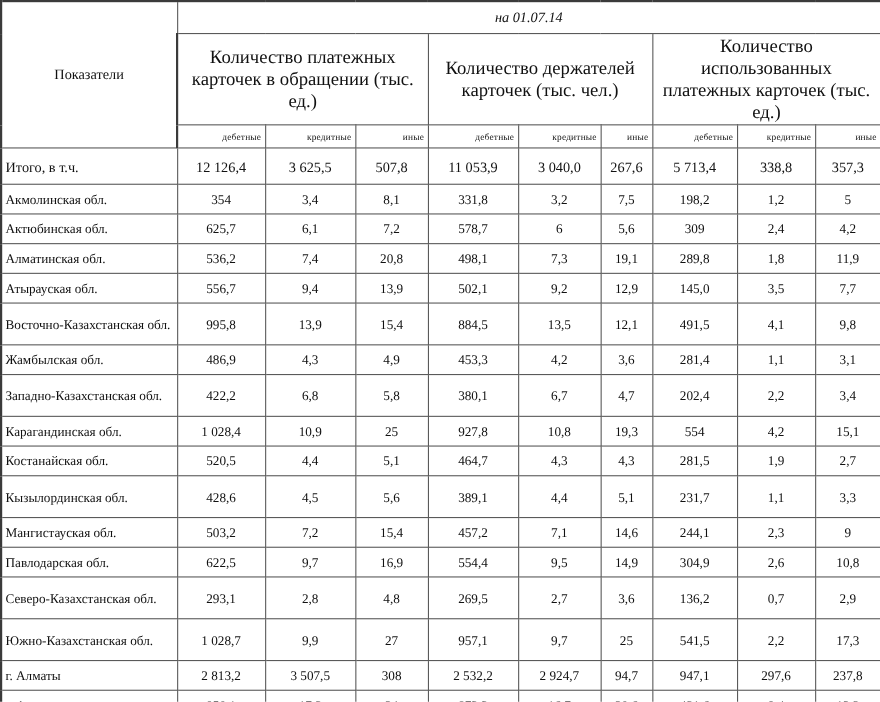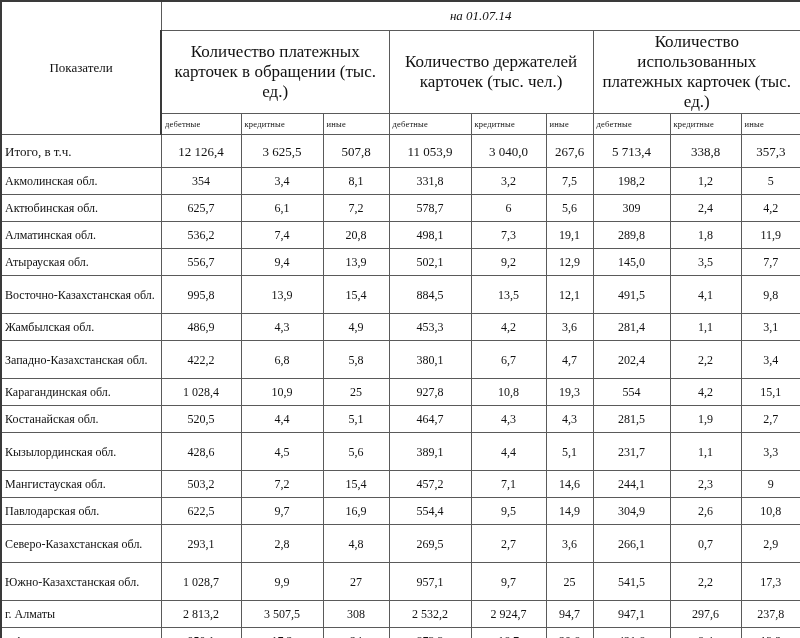--- a/index.html
+++ b/index.html
@@ -59,21 +59,21 @@
     height: 74px;
     padding: 2px 6px;
   }
   .indicators-head {
     text-align: center;
     font-weight: bold;
     font-size: 13px;
     vertical-align: middle;
   }
   .sub-head {
-    text-align: left;
+    text-align: right;
     font-size: 8.5px;
     height: 18px;
     letter-spacing: 0.2px;
   }
   .total-row td {
     font-weight: bold;
     font-size: 13px;
     height: 30px;
     border-top: 2px solid #3a3a3a;
     border-bottom: 2px solid #3a3a3a;
@@ -287,21 +287,21 @@
         <td class="num">10,8</td>
       </tr>
       <tr class="data-row two-line">
         <td class="rowname">Северо-Казахстанская обл.</td>
         <td class="num">293,1</td>
         <td class="num">2,8</td>
         <td class="num">4,8</td>
         <td class="num">269,5</td>
         <td class="num">2,7</td>
         <td class="num">3,6</td>
-        <td class="num">266,1</td>
+        <td class="num">136,2</td>
         <td class="num">0,7</td>
         <td class="num">2,9</td>
       </tr>
       <tr class="data-row two-line">
         <td class="rowname">Южно-Казахстанская обл.</td>
         <td class="num">1 028,7</td>
         <td class="num">9,9</td>
         <td class="num">27</td>
         <td class="num">957,1</td>
         <td class="num">9,7</td>

